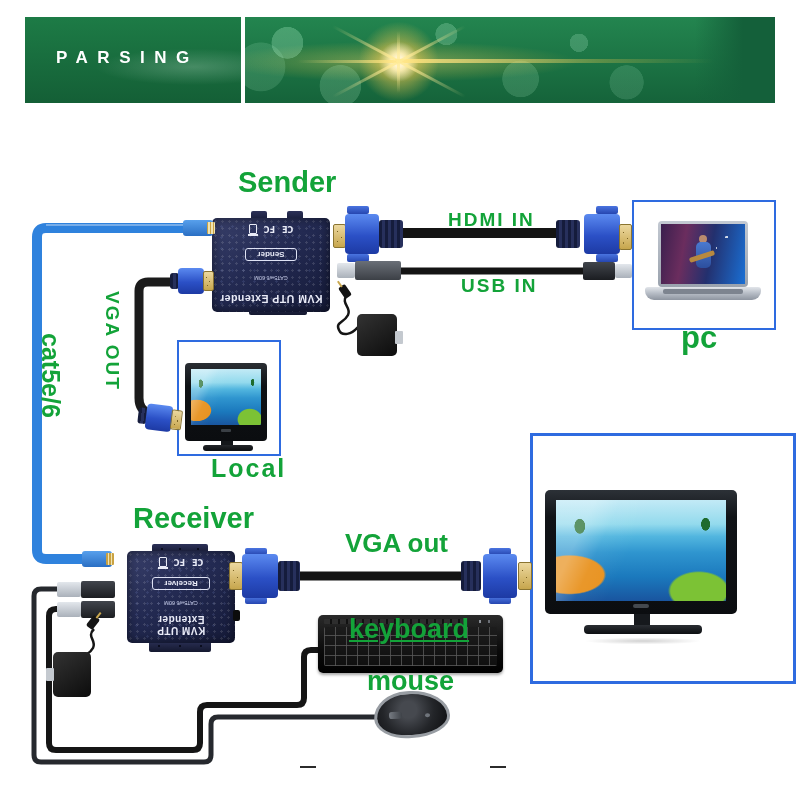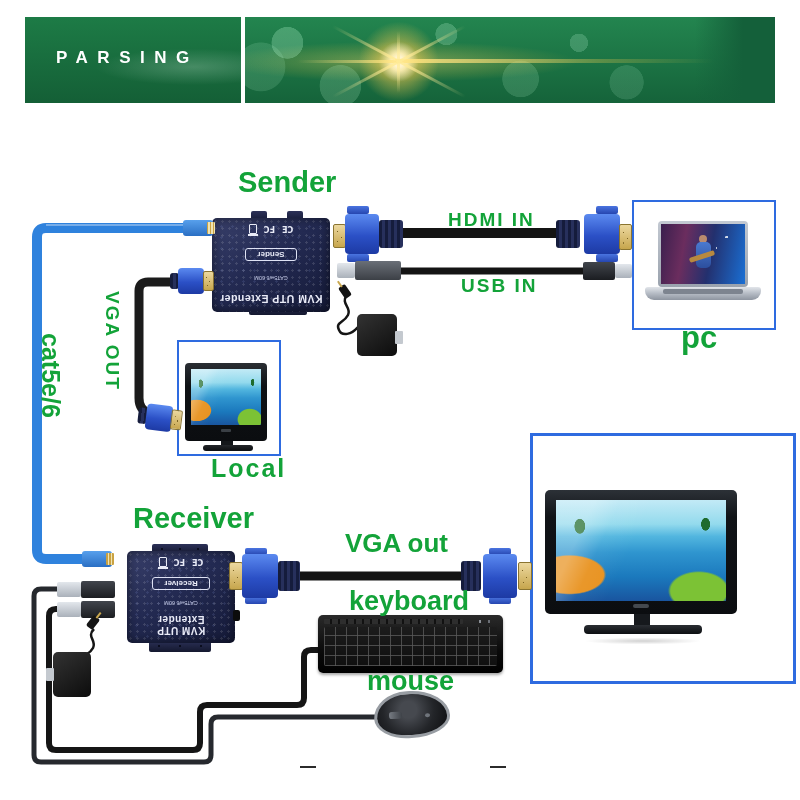--- a/index.html
+++ b/index.html
@@ -298,21 +298,21 @@
 </div>
 <div class="abs z2" style="left:57px;top:601px;width:58px;height:17px;">
   <span class="usb-body silver" style="left:0;top:1px;width:24px;height:15px;"></span>
   <span class="usb-body darkplastic" style="left:24px;top:0;width:34px;height:17px;"></span>
 </div>
 
 <div class="dcplug z2" style="left:89px;top:616px;transform:rotate(38deg);"></div>
 <div class="adapter z2" style="left:53px;top:652px;width:38px;height:45px;"></div>
 <span class="prong z2 abs" style="left:46px;top:668px;width:8px;height:13px;"></span>
 
-<div class="abs lbl z3" style="left:349px;top:588px;font-size:27px;">keyboard</div>
+<div class="abs lbl z3" style="left:349px;top:616px;font-size:27px;text-decoration:underline;">keyboard</div>
 <div class="abs keyboard z2" style="left:318px;top:615px;width:185px;height:58px;">
   <div class="fnrow"></div>
   <div class="keys"></div>
   <div class="kb-logo"></div>
 </div>
 <div class="abs lbl z3" style="left:367px;top:668px;font-size:27px;">mouse</div>
 <div class="abs mouse z2" style="left:374px;top:691px;width:76px;height:47px;">
   <span class="wheel"></span>
   <span class="mdot"></span>
 </div>

